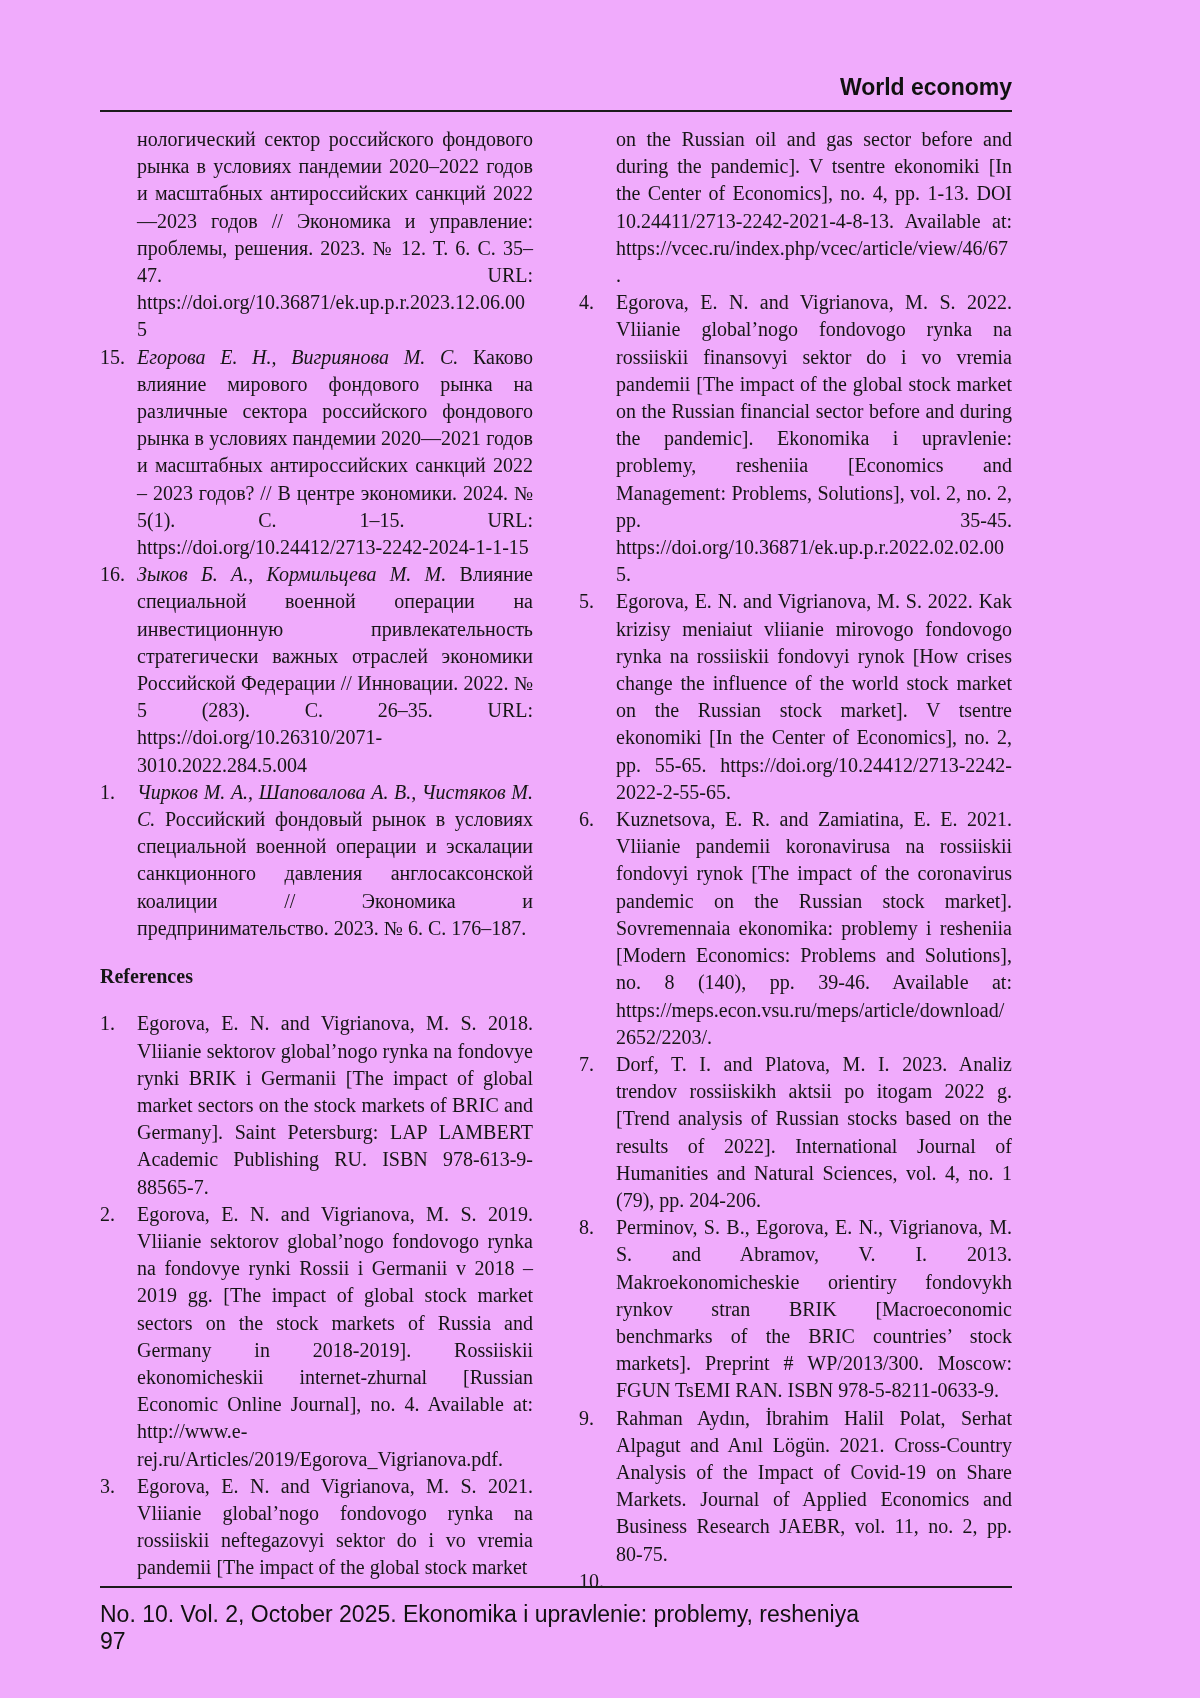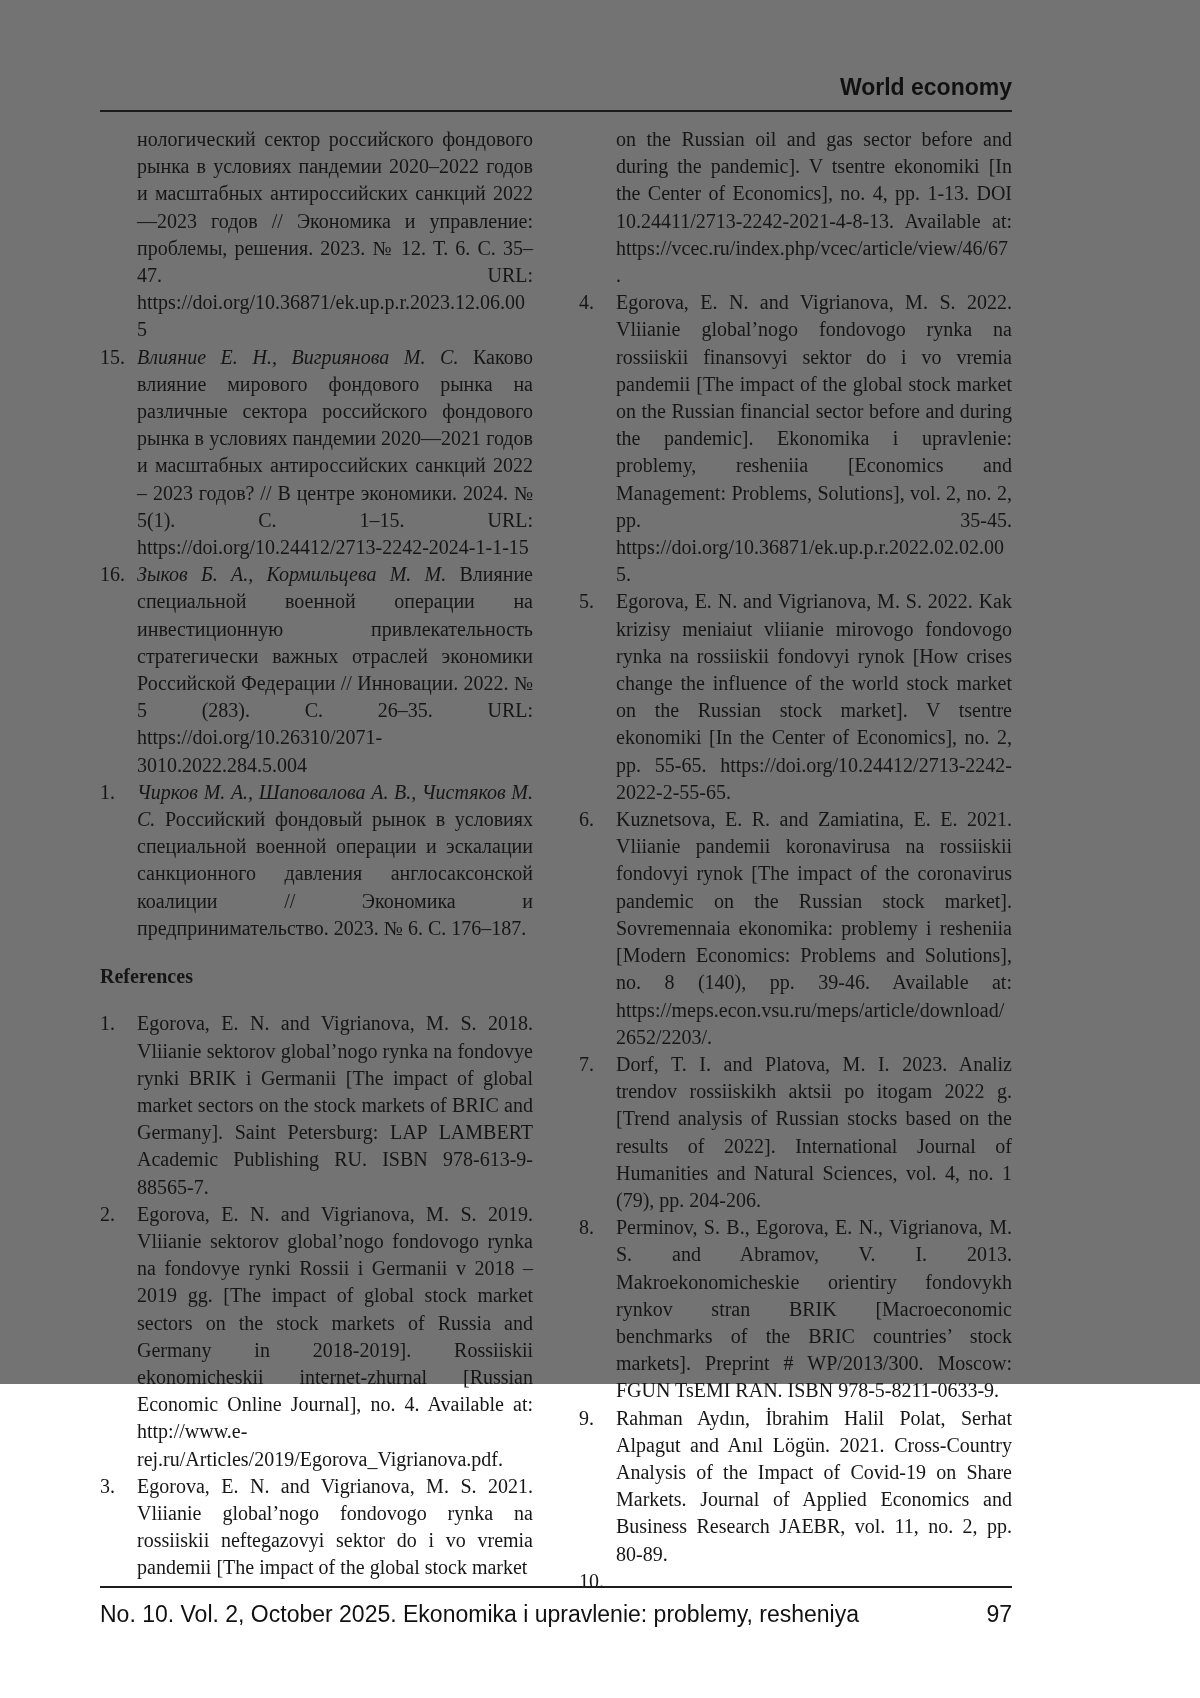--- a/index.html
+++ b/index.html
@@ -1,20 +1,20 @@
 <!DOCTYPE html>
 <html lang="ru"><head>
 <meta charset="utf-8">
 <style>
   * { box-sizing: border-box; margin: 0; padding: 0; }
   html, body { background: #ffffff; }
   body { width: 1200px; height: 1698px; position: relative; }
   .page {
-    position: relative; width: 1200px; height: 1384px;
-    background: #737373; color: #161616;
+    position: relative; width: 1200px; height: 1698px;
+    background: #f0abfc; color: #161616;
     font-family: "Liberation Serif", serif;
     font-size: 20px;
   }
   .running-head {
     position: absolute; top: 74px; left: 100px; width: 912px;
     text-align: right;
     font-family: "Liberation Sans", sans-serif;
     font-weight: 700; font-size: 23px; color: #111;
   }
   .rule {
@@ -38,40 +38,40 @@
   .ref-num { position: absolute; left: 0; top: 0; }
   .ref-authors { font-style: italic; }
   .refs-heading {
     font-size: 20px; font-weight: 700; text-align: left;
     margin: 21px 0 20px 0;
   }
   .footer {
     position: absolute; top: 1601px; left: 100px; width: 912px;
     display: flex; justify-content: space-between; align-items: baseline;
     font-family: "Liberation Sans", sans-serif;
-    font-size: 23px; color: #111;
+    font-size: 23px; color: #111; flex-direction: column;
   }
 </style>
 </head>
 <body>
 
 <div class="page">
 
   <div class="running-head">World economy</div>
   <div class="rule header-rule"></div>
 
   <div class="columns">
 
     <div class="col">
 
       <p class="cont">нологический сектор российского фондового рынка в условиях пандемии 2020–2022 годов и масштабных антироссийских санкций 2022—2023 годов // Экономика и управление: проблемы, решения. 2023. № 12. Т. 6. С. 35–47. URL: https://doi.org/10.36871/ek.up.p.r.2023.12.06.005</p>
 
       <div class="ref">
         <span class="ref-num">15.</span>
-        <span class="ref-authors">Влияние Е. Н., Вигриянова М. С.</span>
+        <span class="ref-authors">Егорова Е. Н., Вигриянова М. С.</span>
         <span class="ref-text">Каково влияние мирового фондового рынка на различные сектора российского фондового рынка в условиях пандемии 2020—2021 годов и масштабных антироссийских санкций 2022 – 2023 годов? // В центре экономики. 2024. № 5(1). С. 1–15. URL: https://doi.org/10.24412/2713-2242-2024-1-1-15</span>
       </div>
 
       <div class="ref">
         <span class="ref-num">16.</span>
         <span class="ref-authors">Зыков Б. А., Кормильцева М. М.</span>
         <span class="ref-text">Влияние специальной военной операции на инвестиционную привлекательность стратегически важных отраслей экономики Российской Федерации // Инновации. 2022. № 5 (283). С. 26–35. URL: https://doi.org/10.26310/2071-3010.2022.284.5.004</span>
       </div>
 
       <div class="ref">
@@ -123,21 +123,21 @@
         <span class="ref-text">Dorf, T. I. and Platova, M. I. 2023. Analiz trendov rossiiskikh aktsii po itogam 2022 g. [Trend analysis of Russian stocks based on the results of 2022]. International Journal of Humanities and Natural Sciences, vol. 4, no. 1 (79), pp. 204-206.</span>
       </div>
 
       <div class="ref">
         <span class="ref-num">8.</span>
         <span class="ref-text">Perminov, S. B., Egorova, E. N., Vigrianova, M. S. and Abramov, V. I. 2013. Makroekonomicheskie orientiry fondovykh rynkov stran BRIK [Macroeconomic benchmarks of the BRIC countries’ stock markets]. Preprint # WP/2013/300. Moscow: FGUN TsEMI RAN. ISBN 978-5-8211-0633-9.</span>
       </div>
 
       <div class="ref">
         <span class="ref-num">9.</span>
-        <span class="ref-text">Rahman Aydın, İbrahim Halil Polat, Serhat Alpagut and Anıl Lögün. 2021. Cross-Country Analysis of the Impact of Covid-19 on Share Markets. Journal of Applied Economics and Business Research JAEBR, vol. 11, no. 2, pp. 80-89.</span>
+        <span class="ref-text">Rahman Aydın, İbrahim Halil Polat, Serhat Alpagut and Anıl Lögün. 2021. Cross-Country Analysis of the Impact of Covid-19 on Share Markets. Journal of Applied Economics and Business Research JAEBR, vol. 11, no. 2, pp. 80-75.</span>
       </div>
 
       <div class="ref">
         <span class="ref-num">10.</span>
       </div>
 
       <div class="ref">
         <span class="ref-num"></span>
         <span class="ref-text"></span>
       </div>

